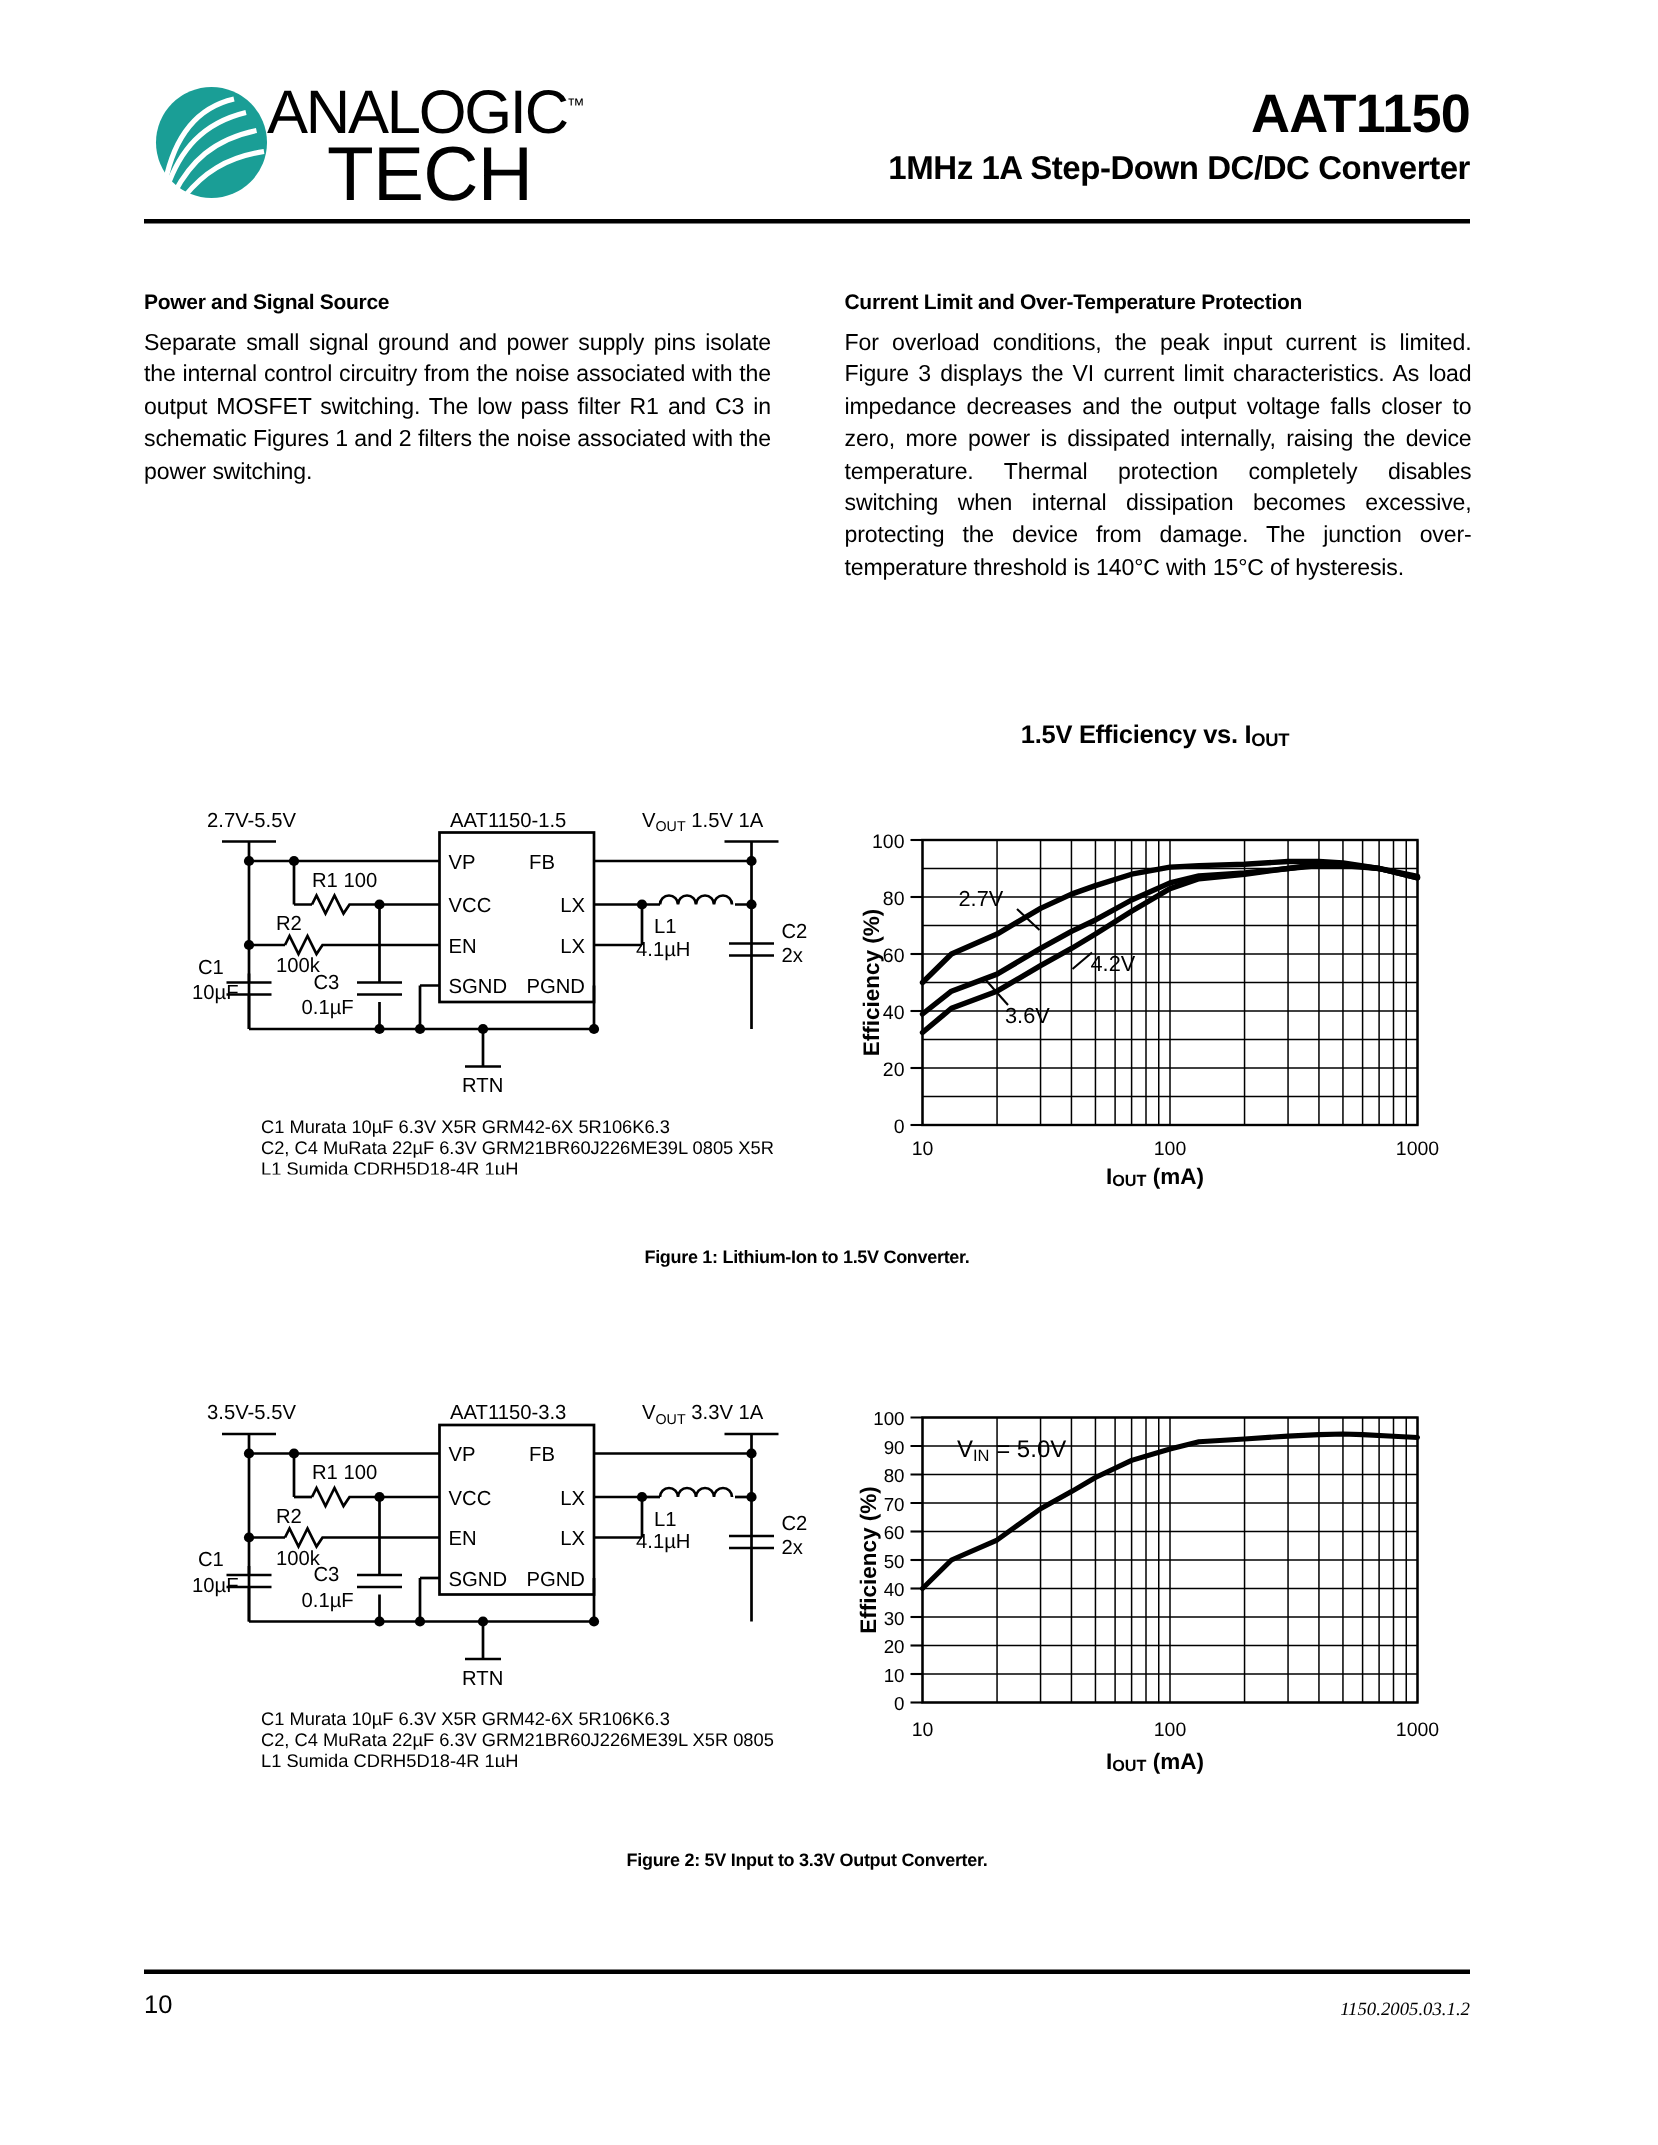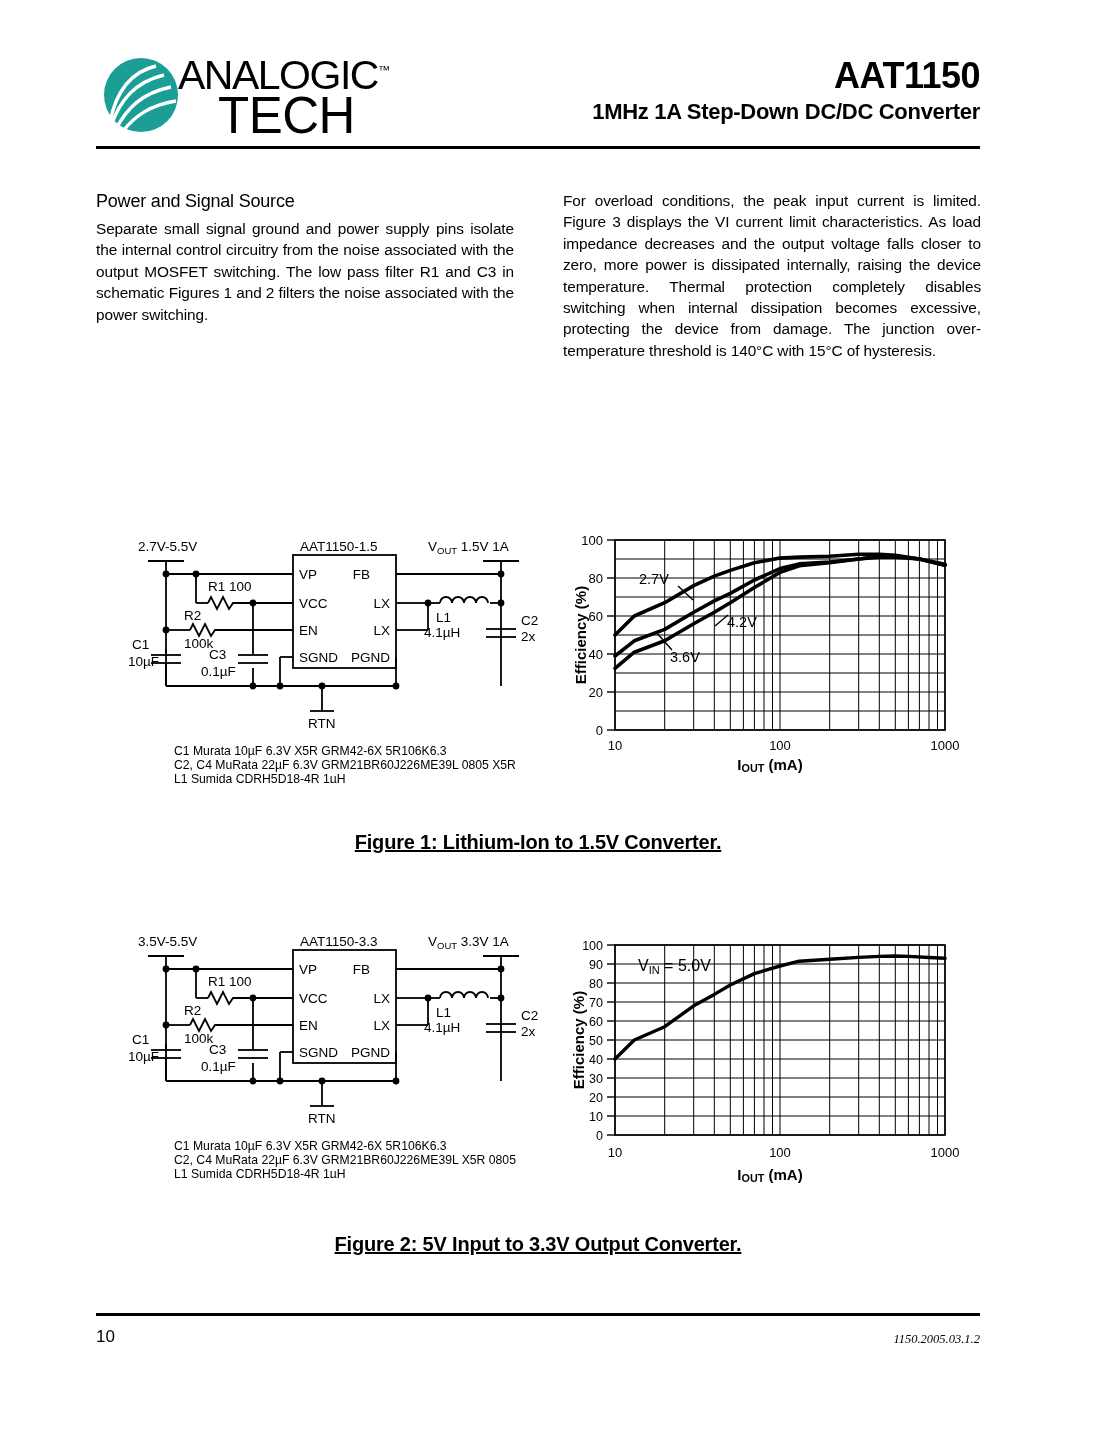--- a/index.html
+++ b/index.html
@@ -46,32 +46,32 @@
   .rule-top {
     position: absolute; left: 96px; top: 146px; width: 884px;
     border-top: 3px solid #000;
   }
 
   
   .col { position: absolute; width: 418px; }
   .col-left  { left: 96px; top: 190px; }
   .col-right { left: 563px; top: 190px; }
   .sec-head {
-    font-size: 18px; font-weight: normal; margin: 0 0 6px 0; line-height: 22px;
+    font-size: 14px; font-weight: bold; margin: 0 0 6px 0; line-height: 22px;
     letter-spacing: -0.2px;
   }
   .body-text {
     font-size: 15.4px; line-height: 21.4px; text-align: justify; margin: 0;
     letter-spacing: -0.1px;
   }
 
   
   .fig-caption {
     position: absolute; width: 884px; left: 96px; text-align: center;
-    font-size: 20px; font-weight: bold; letter-spacing: -0.2px; text-decoration: underline;
+    font-size: 12px; font-weight: bold; letter-spacing: -0.2px;
   }
   .fig1-caption { top: 831px; }
   .fig2-caption { top: 1233px; }
 
   .schem { position: absolute; }
   .schem1 { left: 118px; top: 533px; width: 420px; height: 250px; }
   .schem2 { left: 118px; top: 928px; width: 420px; height: 250px; }
 
   .chart-block { position: absolute; }
   .chart1 { left: 560px; top: 480px; width: 420px; height: 310px; }
@@ -123,20 +123,21 @@
     <div class="part-sub">1MHz 1A Step-Down DC/DC Converter</div>
   </div>
   <div class="rule-top"></div>
 
   <div class="col col-left">
     <h2 class="sec-head">Power and Signal Source</h2>
     <p class="body-text">Separate small signal ground and power supply pins isolate the internal control circuitry from the noise associated with the output MOSFET switching. The low pass filter R1 and C3 in schematic Figures 1 and 2 filters the noise associated with the power switching.</p>
   </div>
 
   <div class="col col-right">
+    <h2 class="sec-head">Current Limit and Over-Temperature Protection</h2>
     <p class="body-text">For overload conditions, the peak input current is limited. Figure 3 displays the VI current limit characteristics. As load impedance decreases and the output voltage falls closer to zero, more power is dissipated internally, raising the device temperature. Thermal protection completely disables switching when internal dissipation becomes excessive, protecting the device from damage. The junction over-temperature threshold is 140°C with 15°C of hysteresis.</p>
   </div>
 
   <div class="schem schem1">
     <svg width="420" height="250" viewBox="0 0 420 250">
       <g stroke="#000" stroke-width="1.8" fill="none">
 
         <line x1="48" y1="28" x2="48" y2="41"></line>
         <line x1="30" y1="28" x2="66" y2="28"></line>
         <line x1="48" y1="41" x2="175" y2="41"></line>
@@ -243,20 +244,21 @@
 
       <g font-family="Liberation Sans, sans-serif" font-size="12.2" fill="#000">
         <text x="56" y="222">C1 Murata 10µF  6.3V  X5R GRM42-6X  5R106K6.3</text>
         <text x="56" y="236">C2, C4 MuRata 22µF 6.3V GRM21BR60J226ME39L 0805 X5R</text>
         <text x="56" y="250">L1 Sumida CDRH5D18-4R 1µH</text>
       </g>
     </svg>
   </div>
 
   <div class="chart-block chart1">
+    <div class="chart-title"><span>1.5V Efficiency vs. I</span><span class="sub">OUT</span></div>
     <svg width="420" height="280" viewBox="0 0 420 280">
 
       <g stroke="#000" stroke-width="1" fill="none">
 
         <line x1="55" y1="60" x2="385" y2="60"></line>
         <line x1="55" y1="79" x2="385" y2="79"></line>
         <line x1="55" y1="98" x2="385" y2="98"></line>
         <line x1="55" y1="117" x2="385" y2="117"></line>
         <line x1="55" y1="136" x2="385" y2="136"></line>
         <line x1="55" y1="155" x2="385" y2="155"></line>

